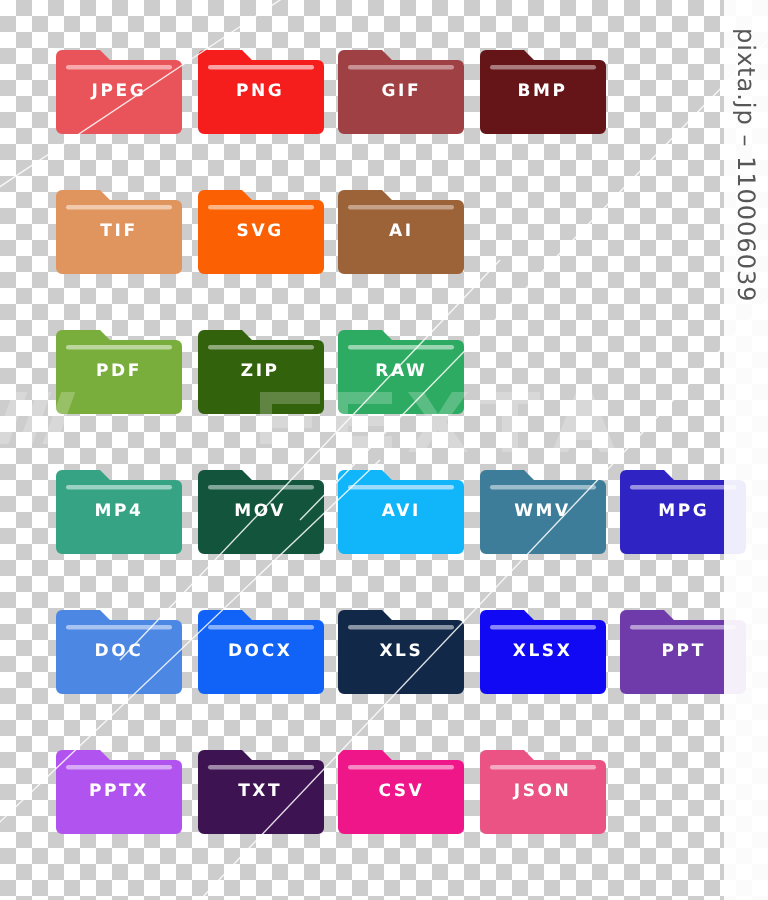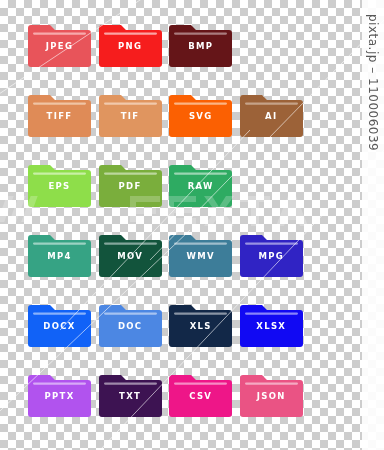--- a/index.html
+++ b/index.html
@@ -141,41 +141,41 @@
           <svg viewBox="0 0 63 47">
             <path d="M3 5 h19 l5 5 h33 a3 3 0 0 1 3 3 v31 a3 3 0 0 1 -3 3 h-57 a3 3 0 0 1 -3 -3 v-36 a3 3 0 0 1 3 -3 z" fill="#f61d1d"></path>
             <rect x="5" y="12.5" width="53" height="2.2" rx="1.1" fill="#fba3a3"></rect>
           </svg>
           <div class="label">PNG</div>
         </div>
       </div>
       <div class="cell">
         <div class="folder">
           <svg viewBox="0 0 63 47">
+            <path d="M3 5 h19 l5 5 h33 a3 3 0 0 1 3 3 v31 a3 3 0 0 1 -3 3 h-57 a3 3 0 0 1 -3 -3 v-36 a3 3 0 0 1 3 -3 z" fill="#9e4044"></path>
+            <rect x="5" y="12.5" width="53" height="2.2" rx="1.1" fill="#c89295"></rect>
+          </svg>
+          <div class="label">GIF</div>
+        </div>
+      </div>
+      <div class="cell">
+        <div class="folder">
+          <svg viewBox="0 0 63 47">
             <path d="M3 5 h19 l5 5 h33 a3 3 0 0 1 3 3 v31 a3 3 0 0 1 -3 3 h-57 a3 3 0 0 1 -3 -3 v-36 a3 3 0 0 1 3 -3 z" fill="#651518"></path>
             <rect x="5" y="12.5" width="53" height="2.2" rx="1.1" fill="#a97b7d"></rect>
           </svg>
           <div class="label">BMP</div>
         </div>
       </div>
     </div>
 
     <div class="row">
       <div class="cell">
         <div class="folder">
           <svg viewBox="0 0 63 47">
-            <path d="M3 5 h19 l5 5 h33 a3 3 0 0 1 3 3 v31 a3 3 0 0 1 -3 3 h-57 a3 3 0 0 1 -3 -3 v-36 a3 3 0 0 1 3 -3 z" fill="#df8b57"></path>
-            <rect x="5" y="12.5" width="53" height="2.2" rx="1.1" fill="#f0c4a4"></rect>
-          </svg>
-          <div class="label">TIFF</div>
-        </div>
-      </div>
-      <div class="cell">
-        <div class="folder">
-          <svg viewBox="0 0 63 47">
             <path d="M3 5 h19 l5 5 h33 a3 3 0 0 1 3 3 v31 a3 3 0 0 1 -3 3 h-57 a3 3 0 0 1 -3 -3 v-36 a3 3 0 0 1 3 -3 z" fill="#e0955f"></path>
             <rect x="5" y="12.5" width="53" height="2.2" rx="1.1" fill="#f1c9ac"></rect>
           </svg>
           <div class="label">TIF</div>
         </div>
       </div>
       <div class="cell">
         <div class="folder">
           <svg viewBox="0 0 63 47">
             <path d="M3 5 h19 l5 5 h33 a3 3 0 0 1 3 3 v31 a3 3 0 0 1 -3 3 h-57 a3 3 0 0 1 -3 -3 v-36 a3 3 0 0 1 3 -3 z" fill="#fb6002"></path>
@@ -192,38 +192,38 @@
           </svg>
           <div class="label">AI</div>
         </div>
       </div>
     </div>
 
     <div class="row">
       <div class="cell">
         <div class="folder">
           <svg viewBox="0 0 63 47">
-            <path d="M3 5 h19 l5 5 h33 a3 3 0 0 1 3 3 v31 a3 3 0 0 1 -3 3 h-57 a3 3 0 0 1 -3 -3 v-36 a3 3 0 0 1 3 -3 z" fill="#8ede4a"></path>
-            <rect x="5" y="12.5" width="53" height="2.2" rx="1.1" fill="#c8f0a5"></rect>
-          </svg>
-          <div class="label">EPS</div>
-        </div>
-      </div>
-      <div class="cell">
-        <div class="folder">
-          <svg viewBox="0 0 63 47">
             <path d="M3 5 h19 l5 5 h33 a3 3 0 0 1 3 3 v31 a3 3 0 0 1 -3 3 h-57 a3 3 0 0 1 -3 -3 v-36 a3 3 0 0 1 3 -3 z" fill="#7aae3c"></path>
             <rect x="5" y="12.5" width="53" height="2.2" rx="1.1" fill="#bcd79d"></rect>
           </svg>
           <div class="label">PDF</div>
         </div>
       </div>
       <div class="cell">
         <div class="folder">
           <svg viewBox="0 0 63 47">
+            <path d="M3 5 h19 l5 5 h33 a3 3 0 0 1 3 3 v31 a3 3 0 0 1 -3 3 h-57 a3 3 0 0 1 -3 -3 v-36 a3 3 0 0 1 3 -3 z" fill="#33620c"></path>
+            <rect x="5" y="12.5" width="53" height="2.2" rx="1.1" fill="#8fa97a"></rect>
+          </svg>
+          <div class="label">ZIP</div>
+        </div>
+      </div>
+      <div class="cell">
+        <div class="folder">
+          <svg viewBox="0 0 63 47">
             <path d="M3 5 h19 l5 5 h33 a3 3 0 0 1 3 3 v31 a3 3 0 0 1 -3 3 h-57 a3 3 0 0 1 -3 -3 v-36 a3 3 0 0 1 3 -3 z" fill="#2eab62"></path>
             <rect x="5" y="12.5" width="53" height="2.2" rx="1.1" fill="#9ad6b2"></rect>
           </svg>
           <div class="label">RAW</div>
         </div>
       </div>
     </div>
 
     <div class="row">
       <div class="cell">
@@ -240,20 +240,29 @@
           <svg viewBox="0 0 63 47">
             <path d="M3 5 h19 l5 5 h33 a3 3 0 0 1 3 3 v31 a3 3 0 0 1 -3 3 h-57 a3 3 0 0 1 -3 -3 v-36 a3 3 0 0 1 3 -3 z" fill="#12543c"></path>
             <rect x="5" y="12.5" width="53" height="2.2" rx="1.1" fill="#83a69b"></rect>
           </svg>
           <div class="label">MOV</div>
         </div>
       </div>
       <div class="cell">
         <div class="folder">
           <svg viewBox="0 0 63 47">
+            <path d="M3 5 h19 l5 5 h33 a3 3 0 0 1 3 3 v31 a3 3 0 0 1 -3 3 h-57 a3 3 0 0 1 -3 -3 v-36 a3 3 0 0 1 3 -3 z" fill="#10b5fa"></path>
+            <rect x="5" y="12.5" width="53" height="2.2" rx="1.1" fill="#9ddcfd"></rect>
+          </svg>
+          <div class="label">AVI</div>
+        </div>
+      </div>
+      <div class="cell">
+        <div class="folder">
+          <svg viewBox="0 0 63 47">
             <path d="M3 5 h19 l5 5 h33 a3 3 0 0 1 3 3 v31 a3 3 0 0 1 -3 3 h-57 a3 3 0 0 1 -3 -3 v-36 a3 3 0 0 1 3 -3 z" fill="#3d7d99"></path>
             <rect x="5" y="12.5" width="53" height="2.2" rx="1.1" fill="#9ebdcc"></rect>
           </svg>
           <div class="label">WMV</div>
         </div>
       </div>
       <div class="cell">
         <div class="folder">
           <svg viewBox="0 0 63 47">
             <path d="M3 5 h19 l5 5 h33 a3 3 0 0 1 3 3 v31 a3 3 0 0 1 -3 3 h-57 a3 3 0 0 1 -3 -3 v-36 a3 3 0 0 1 3 -3 z" fill="#3023c4"></path>
@@ -261,51 +270,60 @@
           </svg>
           <div class="label">MPG</div>
         </div>
       </div>
     </div>
 
     <div class="row">
       <div class="cell">
         <div class="folder">
           <svg viewBox="0 0 63 47">
+            <path d="M3 5 h19 l5 5 h33 a3 3 0 0 1 3 3 v31 a3 3 0 0 1 -3 3 h-57 a3 3 0 0 1 -3 -3 v-36 a3 3 0 0 1 3 -3 z" fill="#4c87e3"></path>
+            <rect x="5" y="12.5" width="53" height="2.2" rx="1.1" fill="#a6c3f1"></rect>
+          </svg>
+          <div class="label">DOC</div>
+        </div>
+      </div>
+      <div class="cell">
+        <div class="folder">
+          <svg viewBox="0 0 63 47">
             <path d="M3 5 h19 l5 5 h33 a3 3 0 0 1 3 3 v31 a3 3 0 0 1 -3 3 h-57 a3 3 0 0 1 -3 -3 v-36 a3 3 0 0 1 3 -3 z" fill="#1162f7"></path>
             <rect x="5" y="12.5" width="53" height="2.2" rx="1.1" fill="#88b1fb"></rect>
           </svg>
           <div class="label">DOCX</div>
         </div>
       </div>
       <div class="cell">
         <div class="folder">
           <svg viewBox="0 0 63 47">
-            <path d="M3 5 h19 l5 5 h33 a3 3 0 0 1 3 3 v31 a3 3 0 0 1 -3 3 h-57 a3 3 0 0 1 -3 -3 v-36 a3 3 0 0 1 3 -3 z" fill="#4c87e3"></path>
-            <rect x="5" y="12.5" width="53" height="2.2" rx="1.1" fill="#a6c3f1"></rect>
-          </svg>
-          <div class="label">DOC</div>
-        </div>
-      </div>
-      <div class="cell">
-        <div class="folder">
-          <svg viewBox="0 0 63 47">
             <path d="M3 5 h19 l5 5 h33 a3 3 0 0 1 3 3 v31 a3 3 0 0 1 -3 3 h-57 a3 3 0 0 1 -3 -3 v-36 a3 3 0 0 1 3 -3 z" fill="#122848"></path>
             <rect x="5" y="12.5" width="53" height="2.2" rx="1.1" fill="#8994a4"></rect>
           </svg>
           <div class="label">XLS</div>
         </div>
       </div>
       <div class="cell">
         <div class="folder">
           <svg viewBox="0 0 63 47">
             <path d="M3 5 h19 l5 5 h33 a3 3 0 0 1 3 3 v31 a3 3 0 0 1 -3 3 h-57 a3 3 0 0 1 -3 -3 v-36 a3 3 0 0 1 3 -3 z" fill="#1109f3"></path>
             <rect x="5" y="12.5" width="53" height="2.2" rx="1.1" fill="#8884f9"></rect>
           </svg>
           <div class="label">XLSX</div>
+        </div>
+      </div>
+      <div class="cell">
+        <div class="folder">
+          <svg viewBox="0 0 63 47">
+            <path d="M3 5 h19 l5 5 h33 a3 3 0 0 1 3 3 v31 a3 3 0 0 1 -3 3 h-57 a3 3 0 0 1 -3 -3 v-36 a3 3 0 0 1 3 -3 z" fill="#6f3bab"></path>
+            <rect x="5" y="12.5" width="53" height="2.2" rx="1.1" fill="#b79dd5"></rect>
+          </svg>
+          <div class="label">PPT</div>
         </div>
       </div>
     </div>
 
     <div class="row">
       <div class="cell">
         <div class="folder">
           <svg viewBox="0 0 63 47">
             <path d="M3 5 h19 l5 5 h33 a3 3 0 0 1 3 3 v31 a3 3 0 0 1 -3 3 h-57 a3 3 0 0 1 -3 -3 v-36 a3 3 0 0 1 3 -3 z" fill="#b153ee"></path>
             <rect x="5" y="12.5" width="53" height="2.2" rx="1.1" fill="#d8a9f7"></rect>

